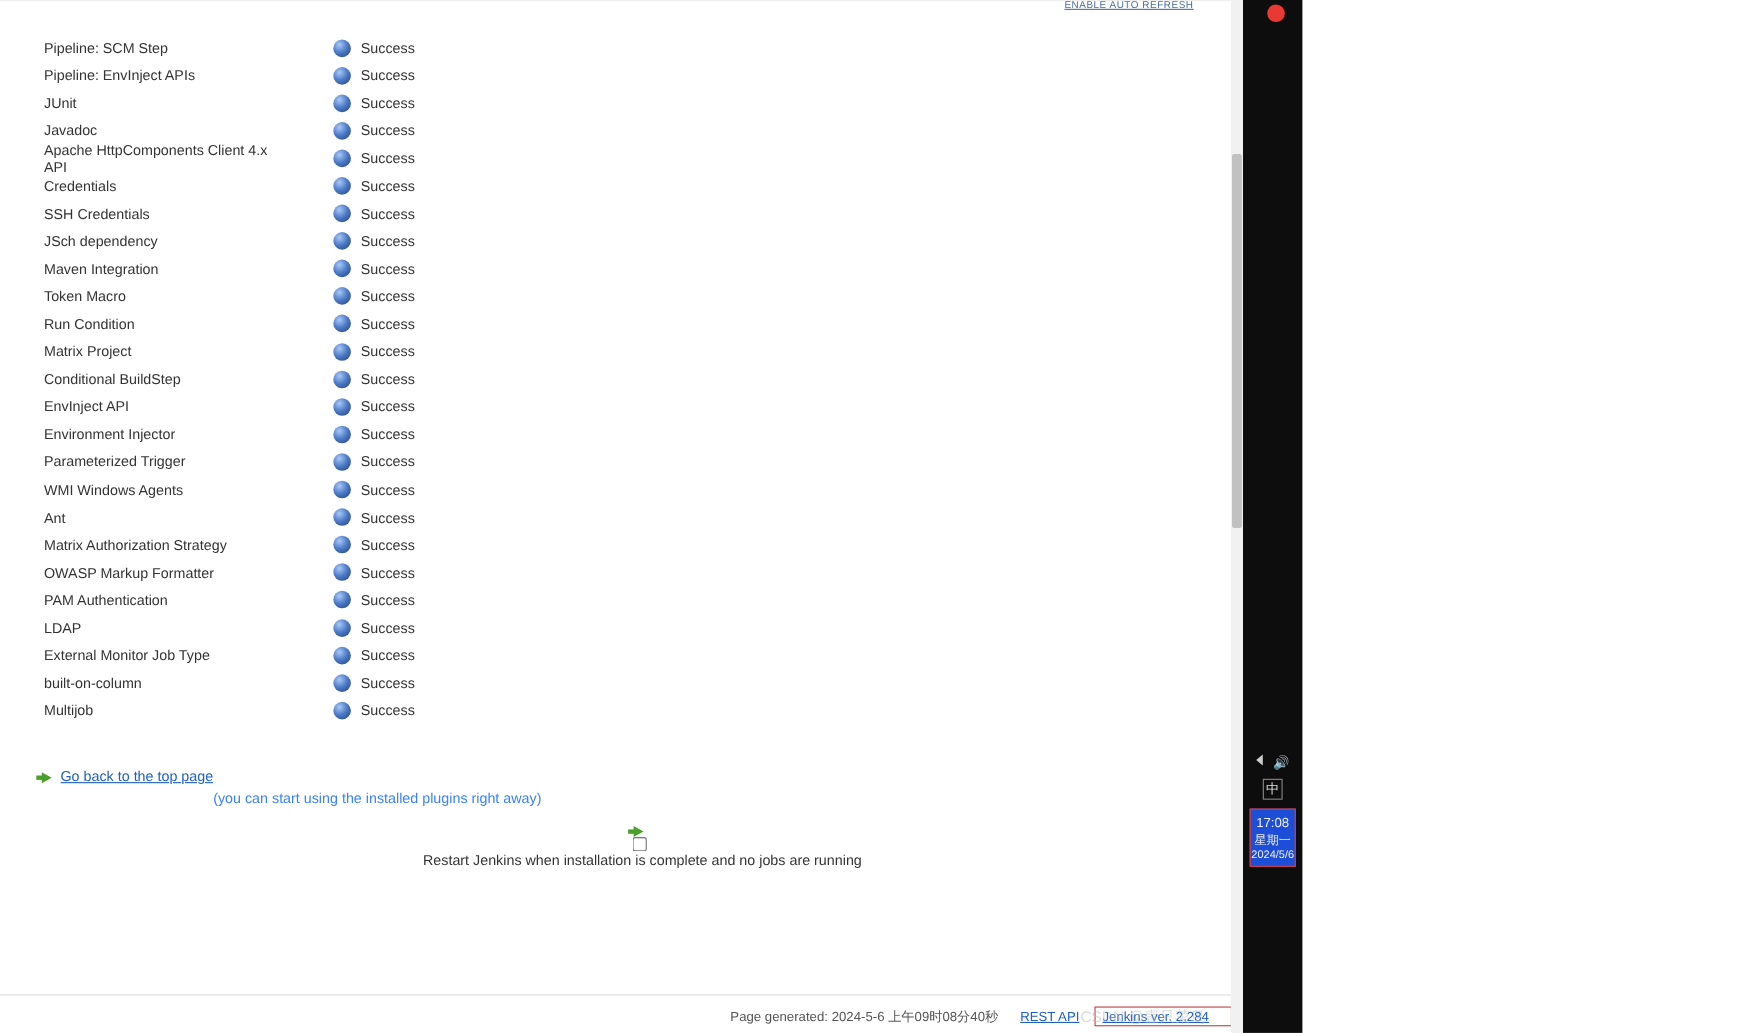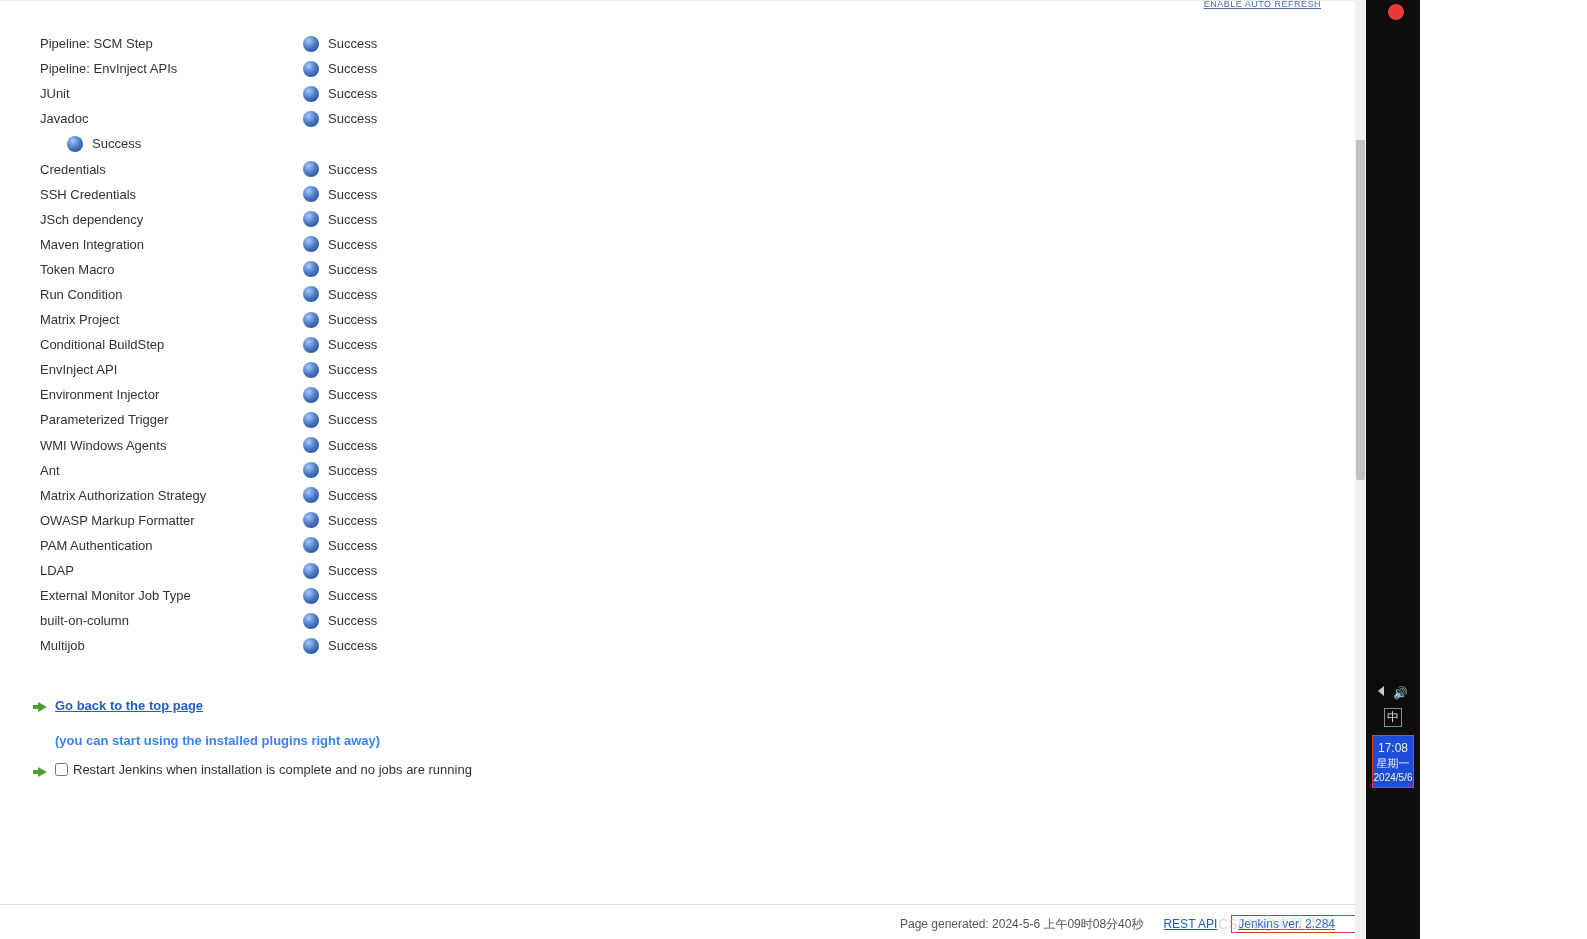--- a/index.html
+++ b/index.html
@@ -5,21 +5,21 @@
   * { box-sizing: border-box; }
   body {
     margin: 0;
     font-family: Arial, Helvetica, sans-serif;
     font-size: 13px;
     color: #333;
     background: #ffffff;
   }
   .page {
     display: flex;
-    width: 1420px;
+    width: 1184px;
   }
   .main {
     flex: 1;
     padding: 0 0 60px 40px;
     border-top: 1px solid #eee;
     position: relative;
   }
   .topbar {
     position: absolute;
     top: -2px;
@@ -73,30 +73,31 @@
     margin-top: 4px;
     position: relative;
   }
   .green-arrow::before {
     content: "";
     position: absolute;
     left: -14px; top: -2px;
     width: 6px; height: 4px;
     background: #4aa02c;
   }
-  .link-block { display: flex; flex-direction: column; font-weight: bold; }
+  .link-block { display: flex; flex-direction: row; }
   .go-back-link {
     color: #1f5fc0;
     text-decoration: underline;
     cursor: pointer;
   }
   .sub-text { color: #3b82f6; margin-top: 20px; }
   .restart-row {
     display: flex;
     align-items: center;
+    flex-direction: column;
   }
   .restart-row input[type=checkbox] {
     margin: 0 5px 0 0;
     width: 13px; height: 13px;
   }
   .page-footer {
     position: absolute;
     bottom: 0;
     right: 0;
     width: 100%;
@@ -231,20 +232,21 @@
           </div>
         </div>
         <div class="plugin-row">
           <div class="plugin-name">Javadoc</div>
           <div class="status-cell">
             <span class="status-icon"></span>
             <span class="status-text">Success</span>
           </div>
         </div>
         <div class="plugin-row">
+          <div class="plugin-name">Apache HttpComponents Client 4.x API</div>
           <div class="status-cell">
             <span class="status-icon"></span>
             <span class="status-text">Success</span>
           </div>
         </div>
         <div class="plugin-row">
           <div class="plugin-name">Credentials</div>
           <div class="status-cell">
             <span class="status-icon"></span>
             <span class="status-text">Success</span>

